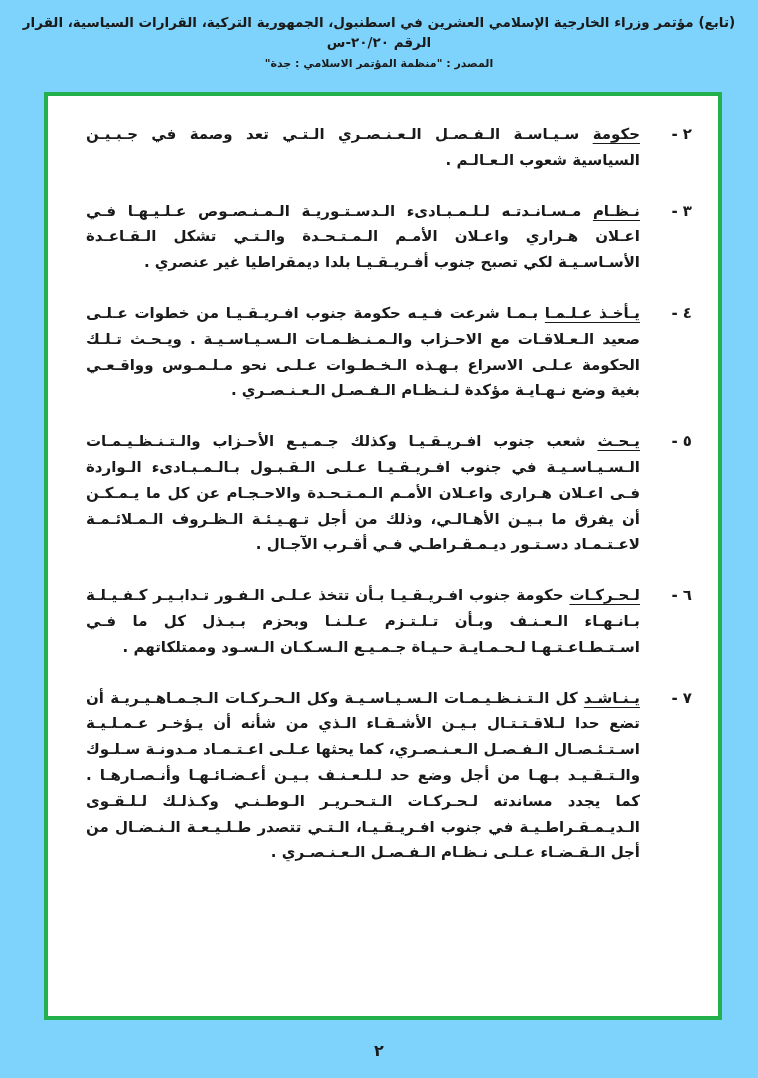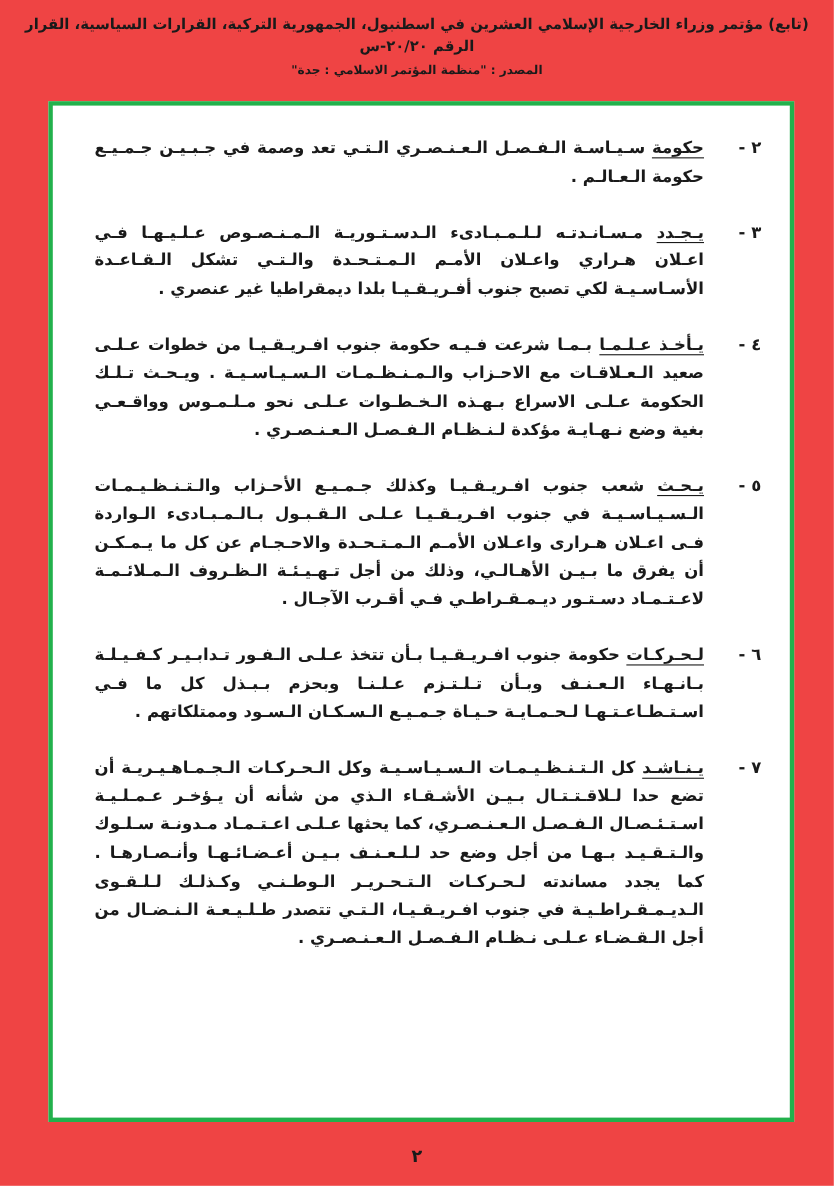--- a/index.html
+++ b/index.html
@@ -13,21 +13,21 @@
     position: relative;
     font-family: "DejaVu Sans", sans-serif;
     direction: rtl;
     color: #1a1a1a;
     overflow: hidden;
   }
   .page {
     width: 758px;
     height: 1078px;
     position: relative;
-    background: #ef4444;
+    background: #7dd3fc;
   }
   .doc-header {
     padding-top: 12px;
     text-align: center;
   }
   .doc-header .line1 {
     font-size: 13.5px;
     font-weight: bold;
     line-height: 1.5;
     padding: 0 14px;
@@ -86,26 +86,26 @@
 
   <div class="doc-header">
     <div class="line1">(تابع) مؤتمر وزراء الخارجية الإسلامي العشرين في اسطنبول، الجمهورية التركية، القرارات السياسية، القرار الرقم ٢٠/٢٠-س</div>
     <div class="line2">المصدر : "منظمة المؤتمر الاسلامي : جدة"</div>
   </div>
 
   <div class="doc-frame">
 
     <div class="para">
       <div class="para-num">٢ -</div>
-      <div class="para-text"><span class="lead">حكومة</span><span> سـيـاسـة الـفـصـل الـعـنـصـري الـتـي تعد وصمة في جـبـيـن جـمـيـع حكومة الـعـالـم .</span></div>
+      <div class="para-text"><span class="lead">حكومة</span><span> سـيـاسـة الـفـصـل الـعـنـصـري الـتـي تعد وصمة في جـبـيـن السياسية شعوب الـعـالـم .</span></div>
     </div>
 
     <div class="para">
       <div class="para-num">٣ -</div>
-      <div class="para-text"><span class="lead">يـجـدد</span><span> مـسـانـدتـه لـلـمـبـادىء الـدسـتـوريـة الـمـنـصـوص عـلـيـهـا فـي اعـلان هـراري واعـلان الأمـم الـمـتـحـدة والـتـي تشكل الـقـاعـدة الأسـاسـيـة لكي تصبح جنوب أفـريـقـيـا بلدا ديمقراطيا غير عنصري .</span></div>
+      <div class="para-text"><span class="lead">نـظـام</span><span> مـسـانـدتـه لـلـمـبـادىء الـدسـتـوريـة الـمـنـصـوص عـلـيـهـا فـي اعـلان هـراري واعـلان الأمـم الـمـتـحـدة والـتـي تشكل الـقـاعـدة الأسـاسـيـة لكي تصبح جنوب أفـريـقـيـا بلدا ديمقراطيا غير عنصري .</span></div>
     </div>
 
     <div class="para">
       <div class="para-num">٤ -</div>
       <div class="para-text"><span class="lead">يـأخـذ عـلـمـا</span><span> بـمـا شرعت فـيـه حكومة جنوب افـريـقـيـا من خطوات عـلـى صعيد الـعـلاقـات مع الاحـزاب والـمـنـظـمـات الـسـيـاسـيـة . ويـحـث تـلـك الحكومة عـلـى الاسراع بـهـذه الـخـطـوات عـلـى نحو مـلـمـوس وواقـعـي بغية وضع نـهـايـة مؤكدة لـنـظـام الـفـصـل الـعـنـصـري .</span></div>
     </div>
 
     <div class="para">
       <div class="para-num">٥ -</div>
       <div class="para-text"><span class="lead">يـحـث</span><span> شعب جنوب افـريـقـيـا وكذلك جـمـيـع الأحـزاب والـتـنـظـيـمـات الـسـيـاسـيـة في جنوب افـريـقـيـا عـلـى الـقـبـول بـالـمـبـادىء الـواردة فـى اعـلان هـرارى واعـلان الأمـم الـمـتـحـدة والاحـجـام عن كل ما يـمـكـن أن يفرق ما بـيـن الأهـالـي، وذلك من أجل تـهـيـئـة الـظـروف الـمـلائـمـة لاعـتـمـاد دسـتـور ديـمـقـراطـي فـي أقـرب الآجـال .</span></div>

